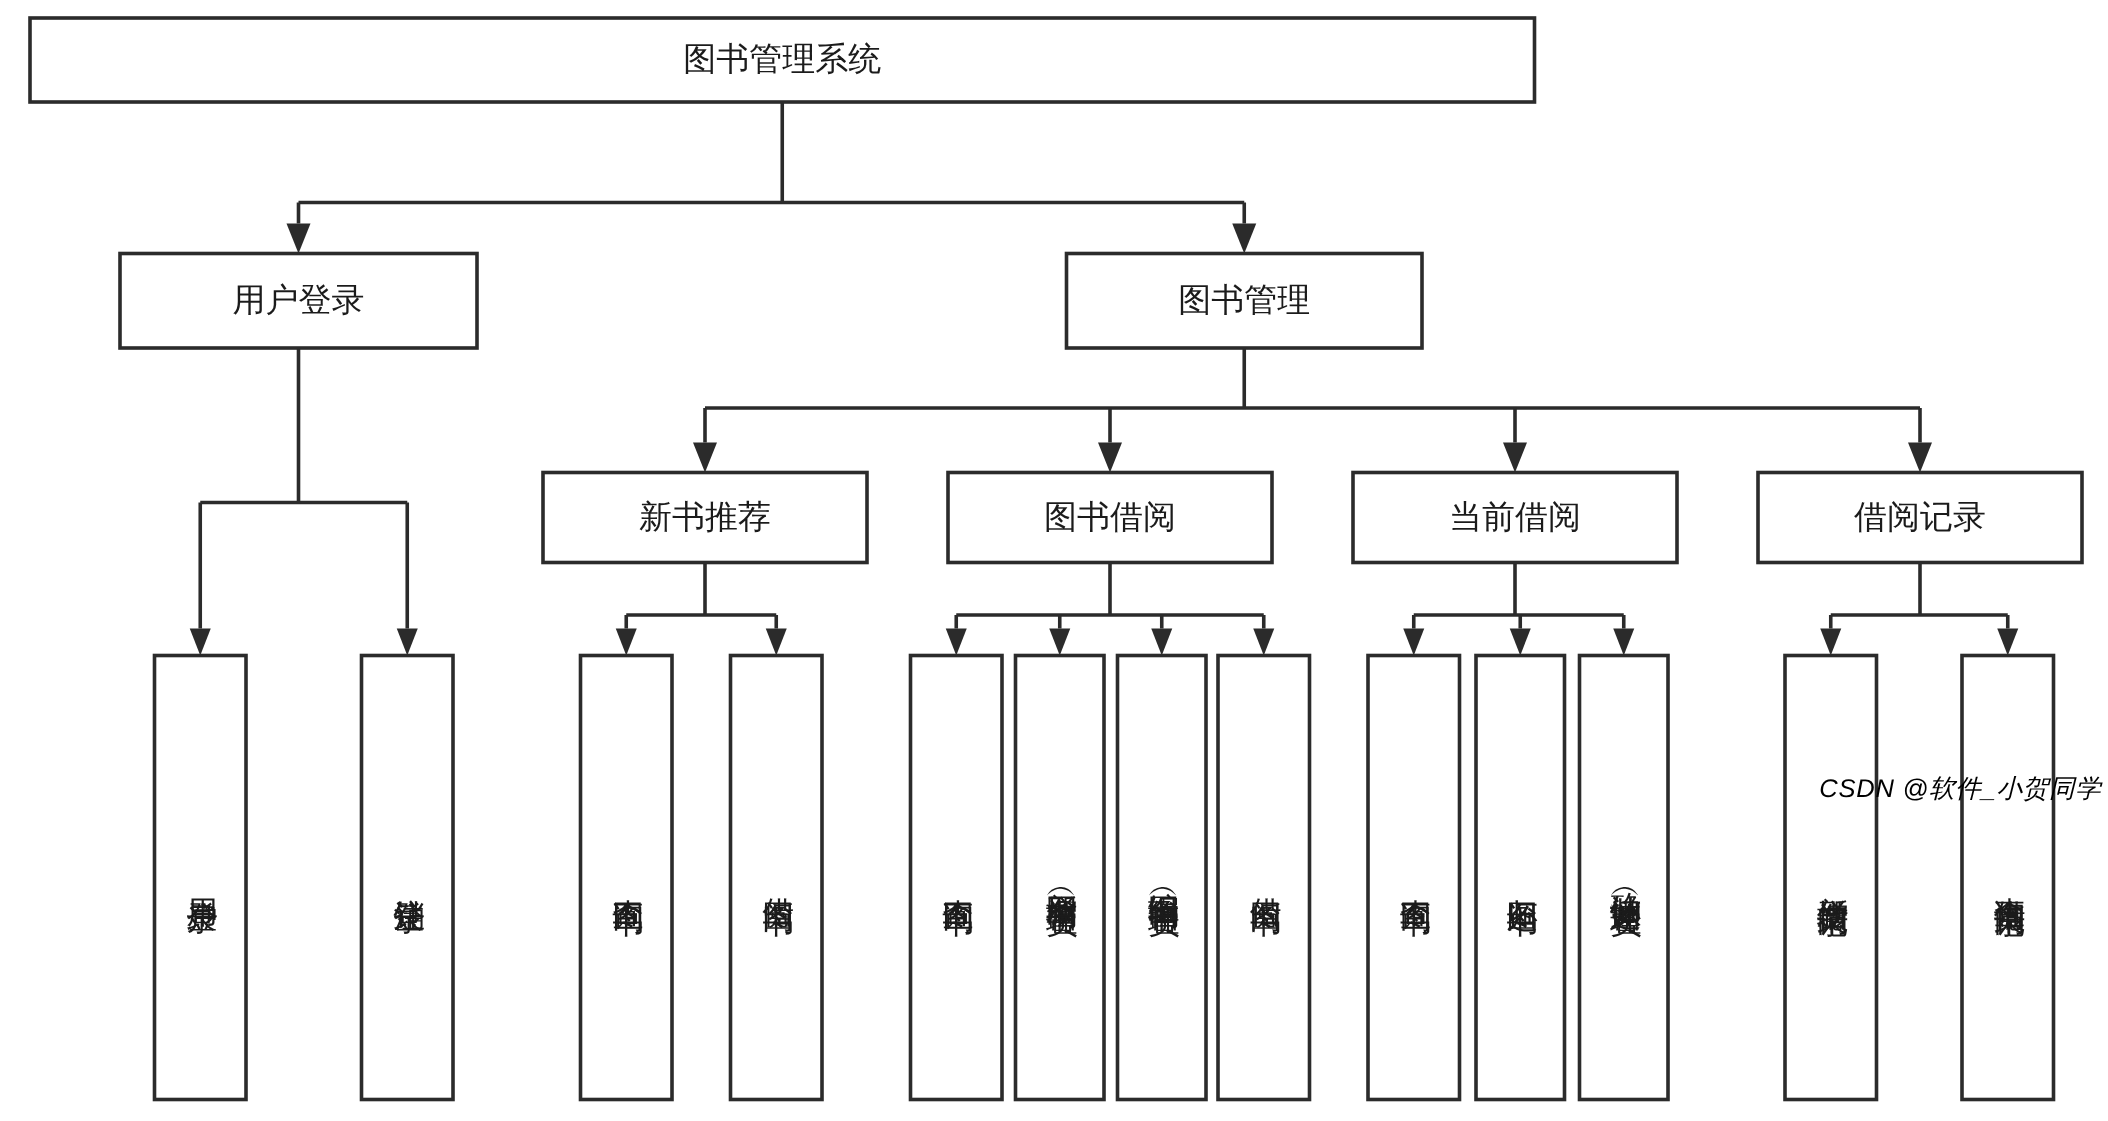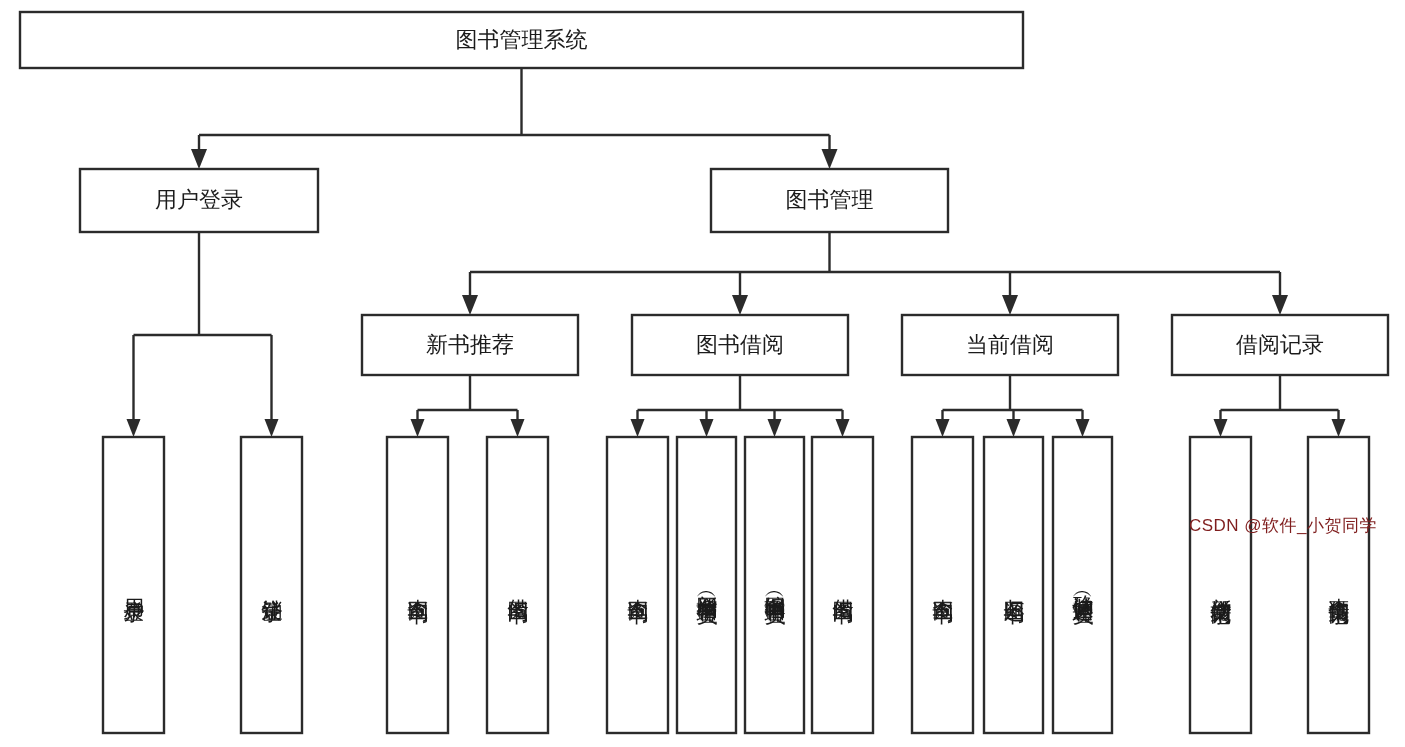--- a/index.html
+++ b/index.html
@@ -56,27 +56,28 @@
     font-family: "Liberation Sans", sans-serif;
     font-size: 21px;
     line-height: 1.18;
     letter-spacing: 1.5px;
     color: #1b1b1b;
     pointer-events: none;
     white-space: nowrap;
   }
   .watermark {
     position: absolute;
-    right: 28px;
+    right: 4px;
     bottom: 6px;
     font-family: "Liberation Sans", sans-serif;
     font-size: 17px;
-    color: #7f1d1d;
+    color: #000000;
     letter-spacing: 0.5px;
     user-select: none;
+    font-style: italic;
   }
 </style>
 </head>
 <body>
 
 <div id="diagram-root">
   <svg class="diagram" viewBox="0 0 1405 747" xmlns="http://www.w3.org/2000/svg">
     <defs>
       <marker id="arrow" markerWidth="11" markerHeight="13" refX="1" refY="6.5" orient="auto" markerUnits="userSpaceOnUse">
         <polygon class="arrow-head" points="0,0 11,0 5.5,13"></polygon>

